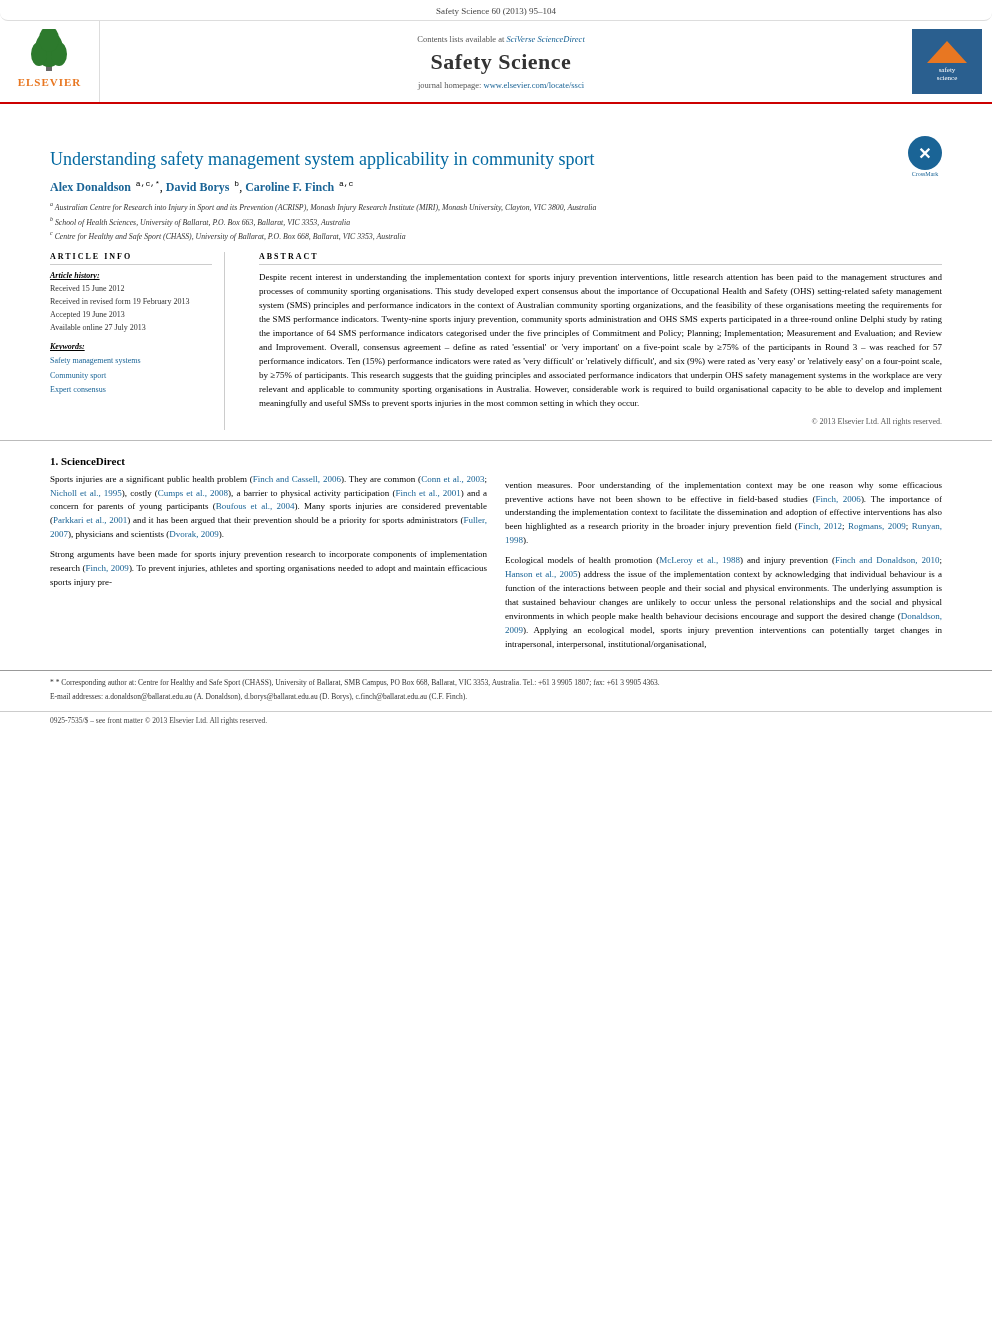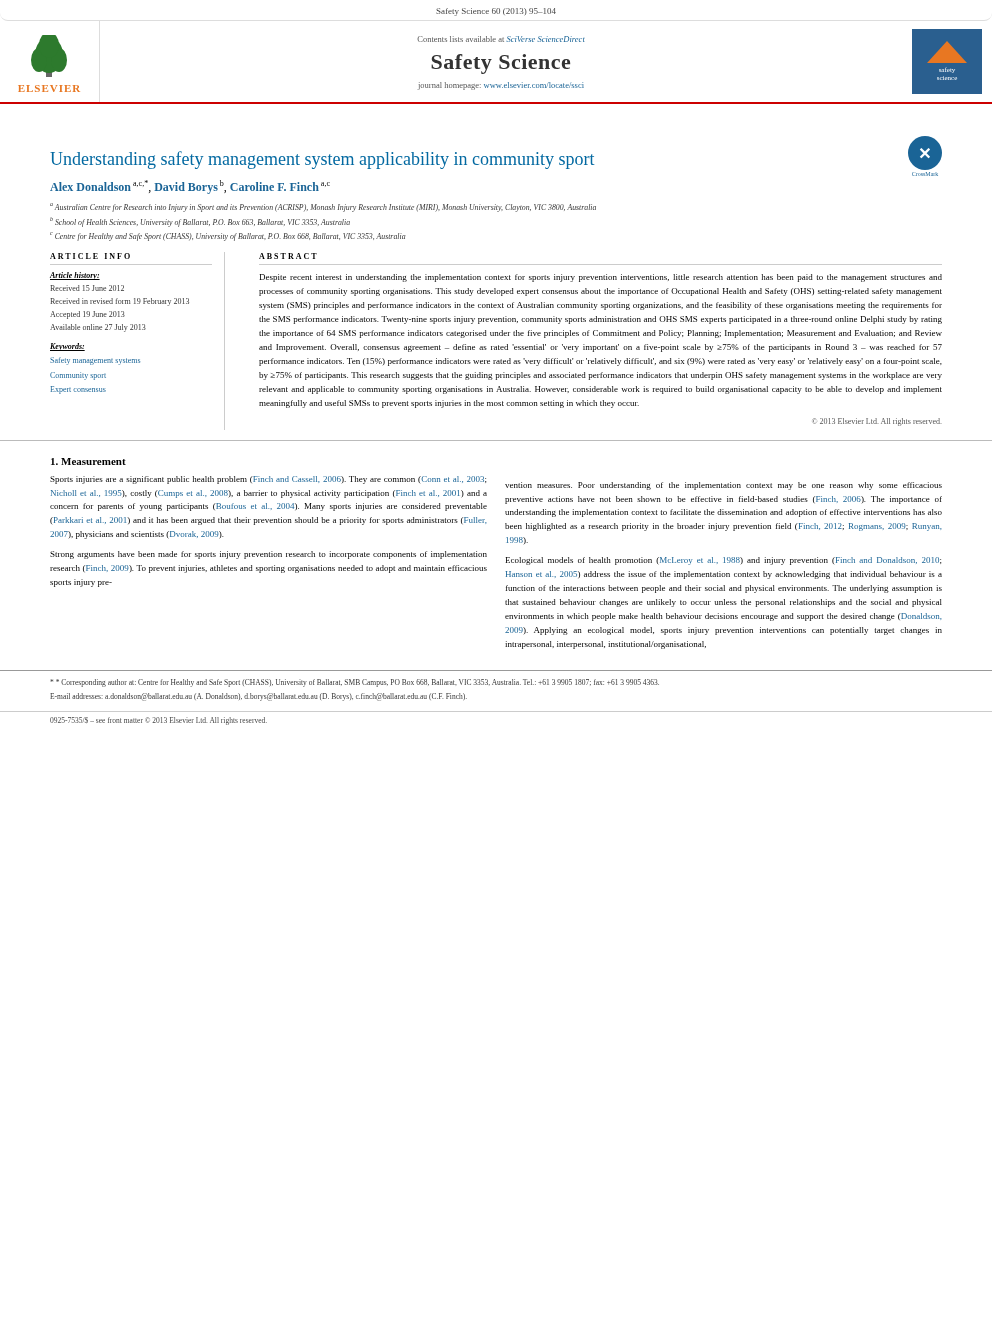--- a/index.html
+++ b/index.html
@@ -31,21 +31,21 @@
     .journal-header {
       display: flex;
       align-items: stretch;
       border-bottom: 2px solid #c00;
       padding: 0;
     }
     .journal-header-left {
       width: 100px;
       padding: 8px;
       display: flex;
-      align-items: flex-end;
+      align-items: flex-start;
       justify-content: center;
       border-right: 1px solid #ddd;
     }
     .elsevier-logo {
       display: flex;
       flex-direction: column;
       align-items: center;
     }
     .elsevier-logo .logo-tree {
       width: 52px;
@@ -167,20 +167,21 @@
       font-size: 12px;
       margin-bottom: 5px;
       color: #000;
     }
     .author-name {
       font-weight: bold;
     }
     .author-sup {
       font-size: 8px;
       vertical-align: super;
+      font-family: Liberation Mono, monospace;
     }
     .author-link {
       color: #1a6496;
       font-weight: bold;
     }
     
     .affiliations {
       font-size: 7.8px;
       font-style: italic;
       color: #333;
@@ -414,21 +415,21 @@
 
   </div>
 
   <hr class="section-divider">
 
   <div class="body-two-col">
 
     <div class="body-col">
       <div class="section-title">
         <span>1.</span>
-        <span>Measurement</span>
+        <span>ScienceDirect</span>
       </div>
       <div class="body-text">
         <p>
           Sports injuries are a significant public health problem (<span class="cite-link">Finch and Cassell, 2006</span>). They are common (<span class="cite-link">Conn et al., 2003</span>; <span class="cite-link">Nicholl et al., 1995</span>), costly (<span class="cite-link">Cumps et al., 2008</span>), a barrier to physical activity participation (<span class="cite-link">Finch et al., 2001</span>) and a concern for parents of young participants (<span class="cite-link">Boufous et al., 2004</span>). Many sports injuries are considered preventable (<span class="cite-link">Parkkari et al., 2001</span>) and it has been argued that their prevention should be a priority for sports administrators (<span class="cite-link">Fuller, 2007</span>), physicians and scientists (<span class="cite-link">Dvorak, 2009</span>).
         </p>
         <p>
           Strong arguments have been made for sports injury prevention research to incorporate components of implementation research (<span class="cite-link">Finch, 2009</span>). To prevent injuries, athletes and sporting organisations needed to adopt and maintain efficacious sports injury pre-
         </p>
       </div>
     </div>

